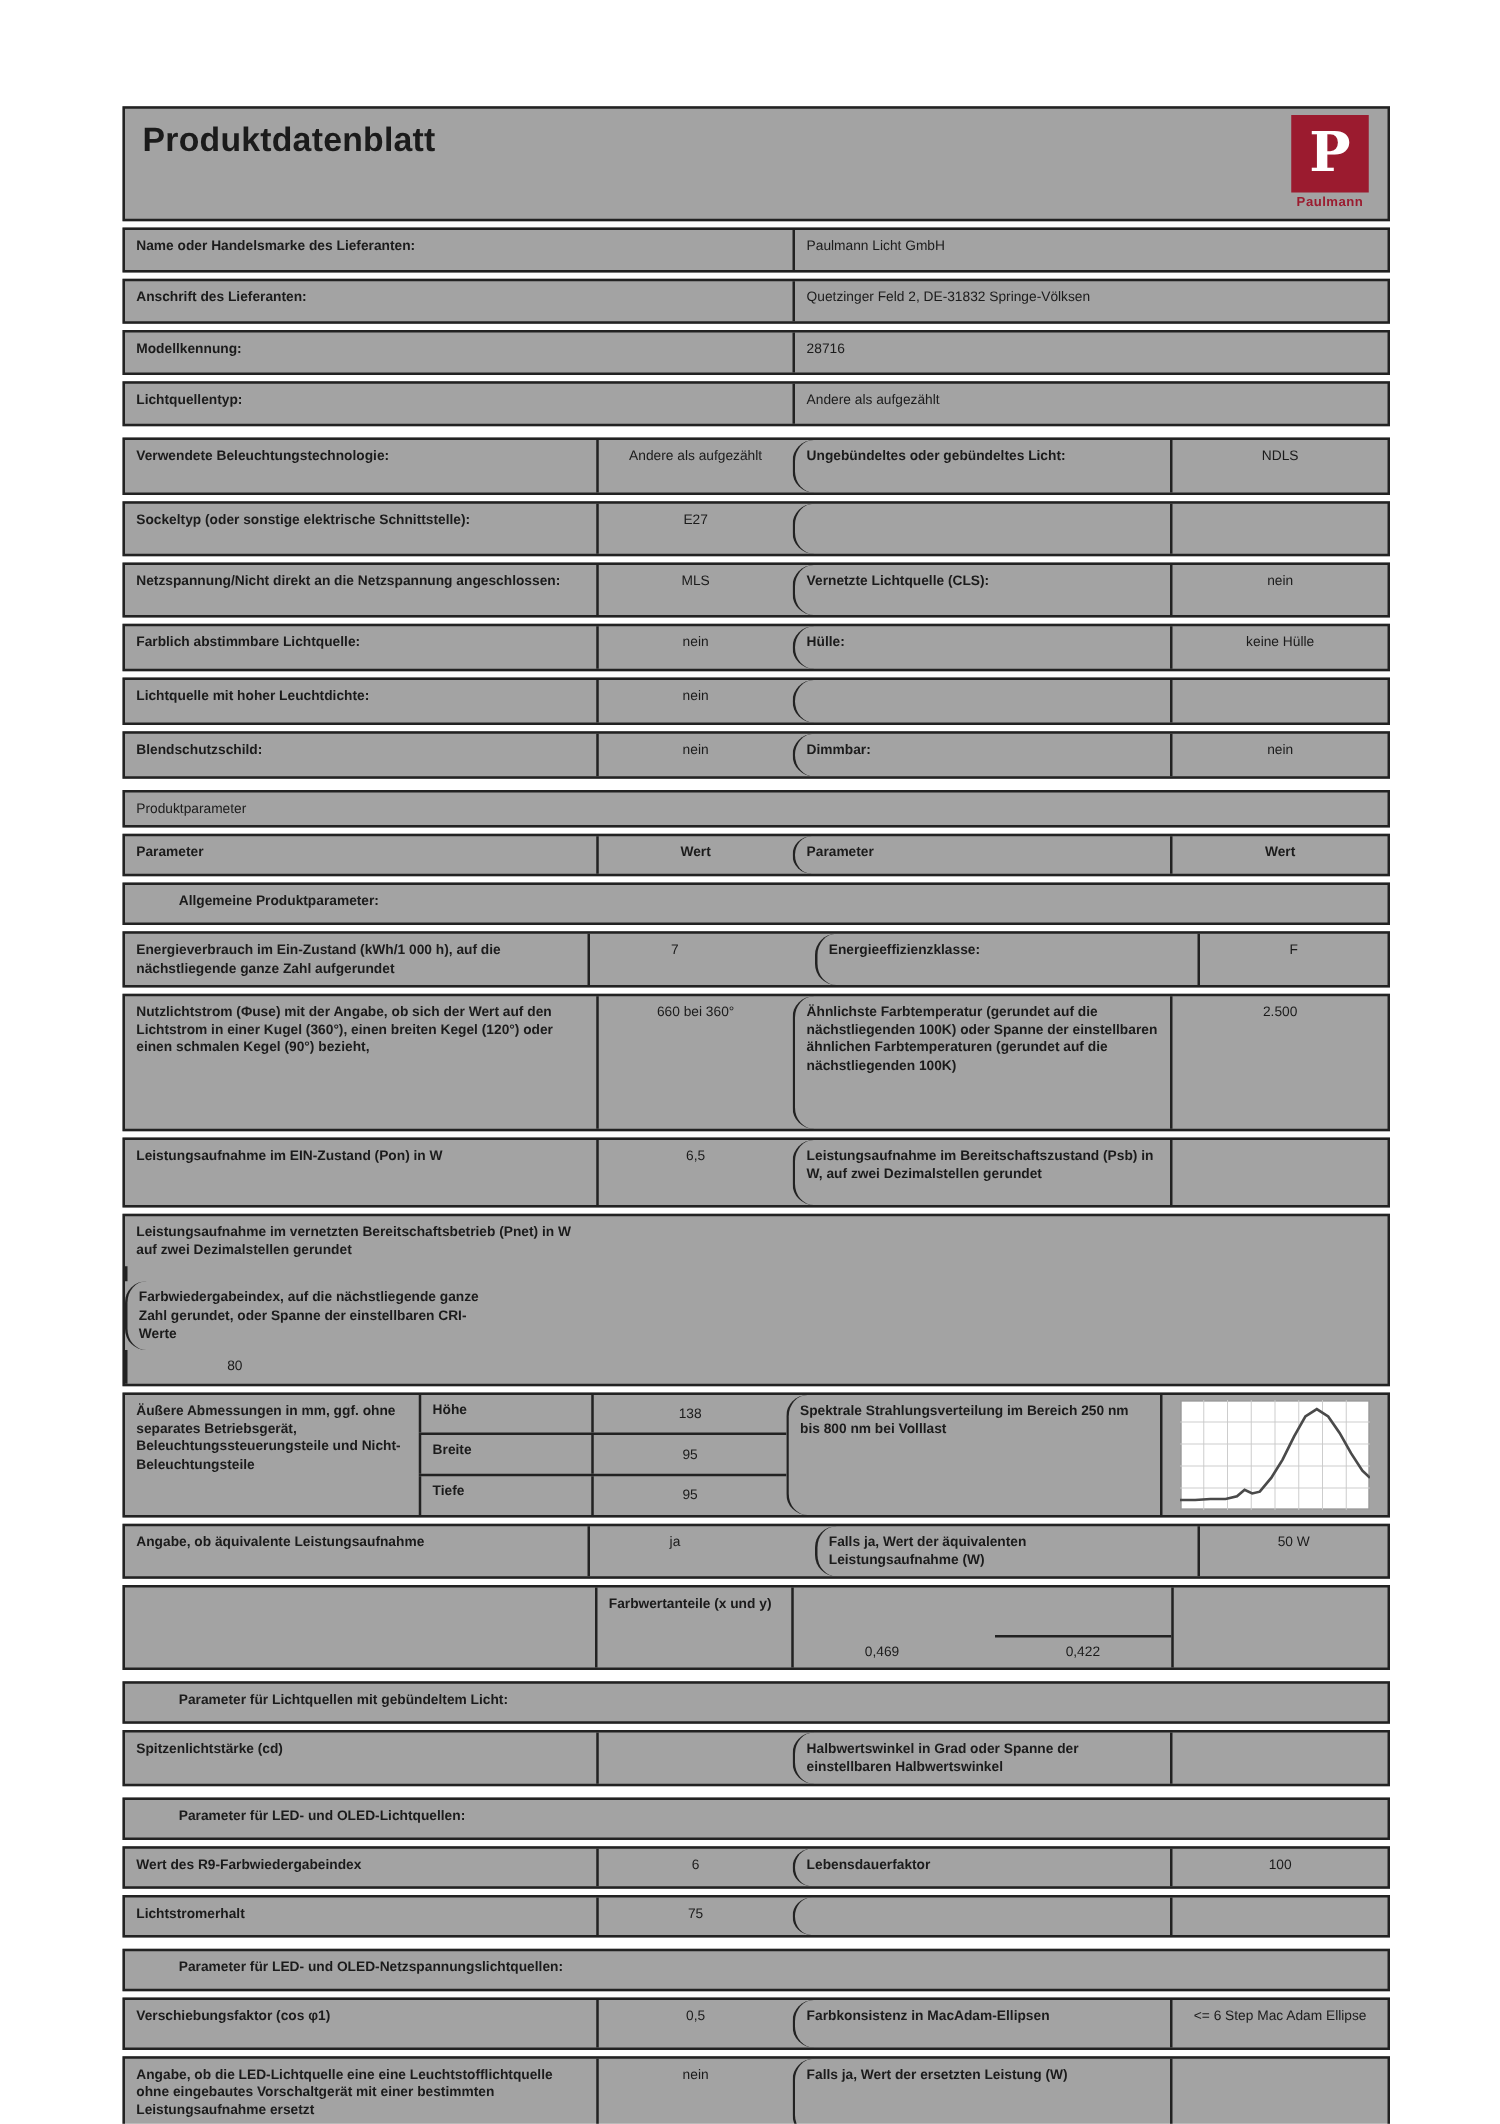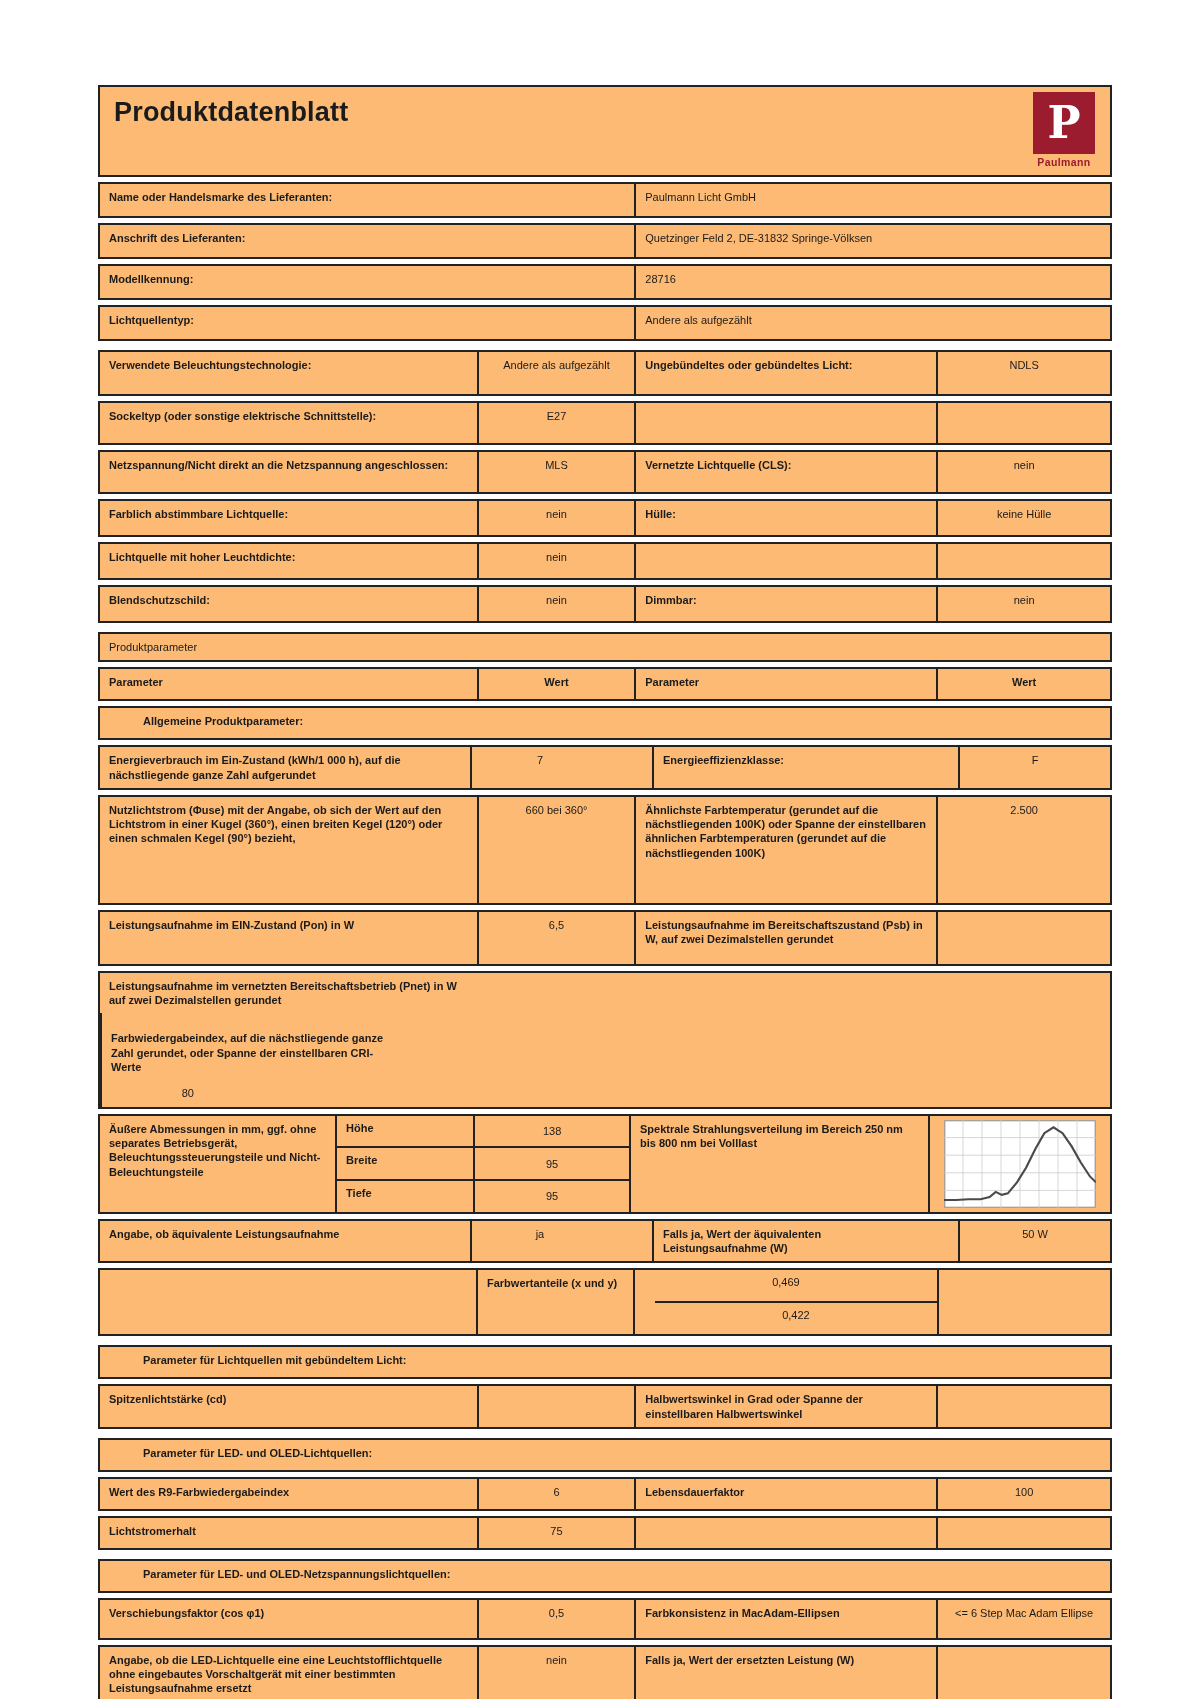--- a/index.html
+++ b/index.html
@@ -1,45 +1,45 @@
 <!DOCTYPE html>
 <html lang="de"><head>
 <meta charset="utf-8">
 <style>
   html,body{margin:0;padding:0;background:#ffffff;}
   body{width:1200px;height:1699px;position:relative;font-family:"Liberation Sans",sans-serif;color:#1b1b1b;}
   .doc{position:absolute;left:98px;top:85px;width:1014px;}
-  .r{display:flex;border:2px solid #222;margin-bottom:5px;background:#fdba74;box-sizing:border-box;align-items:stretch;}
+  .r{display:flex;border:2px solid #222;margin-bottom:5px;background:#a3a3a3;box-sizing:border-box;align-items:stretch;}
   .gap-lg{margin-top:9px;}
   .cell{padding:6px 9px;box-sizing:border-box;font-size:11px;line-height:1.3;}
   .bl{border-left:2px solid #222;}
   .lab{font-weight:bold;}
   .vc{text-align:center;}
   .c1{width:37.3%;}
   .c2{width:15.6%;}
-  .c3{width:29.9%;}
+  .c3{width:29.9%;border-radius:17px;}
   .c4{width:17.2%;}
   .cl{width:52.9%;}
   .cv{width:47.1%;}
   
   .title-block{min-height:92px;position:relative;padding:10px 14px;display:block;}
   .title{font-size:27px;font-weight:bold;letter-spacing:0.2px;}
   .logo{position:absolute;top:5px;right:10px;width:72px;text-align:center;}
   .logo-square{width:62px;height:62px;margin:0 auto;background:#9b1b2f;color:#fff;display:flex;align-items:center;justify-content:center;font-family:"DejaVu Serif",serif;font-weight:bold;font-size:44px;line-height:1;}
   .logo-brand{margin-top:2px;color:#9b1b2f;font-weight:bold;font-size:10.5px;letter-spacing:0.4px;}
   
   .sechead{font-weight:bold;width:100%;min-height:30px;padding-left:43px;}
   .plain-full{width:100%;min-height:26px;}
   .hdr .cell{font-weight:bold;}
   .subcol{display:flex;flex-direction:column;width:29.4%;}
   .subrow{display:flex;flex:1;}
   .subrow + .subrow{border-top:2px solid #222;}
   .subname{width:47%;padding:6px 9px;box-sizing:border-box;font-weight:bold;font-size:11px;border-left:2px solid #222;}
   .subval{width:53%;padding:6px 9px;box-sizing:border-box;font-size:11px;text-align:center;border-left:2px solid #222;display:flex;align-items:center;justify-content:center;}
-  .stackcol{display:flex;flex-direction:column;width:29.9%;border-left:2px solid #222;}
+  .stackcol{display:flex;width:29.9%;border-left:2px solid #222;align-items:flex-end;}
   .stackcell{flex:1;padding:6px 9px;font-size:11px;text-align:center;}
   .stackcell + .stackcell{border-top:2px solid #222;margin-left:20px;}
   .chart-cell{display:flex;align-items:center;justify-content:center;padding:4px;}
   .chart-cell svg{display:block;}
   
   .h36{min-height:36px;} .h44{min-height:44px;} .h46{min-height:46px;} .h38{min-height:38px;}
   .h34{min-height:34px;} .h40{min-height:40px;gap:44px;} .h56{min-height:56px;} .h72{min-height:72px;flex-direction:column;}
   .h96{min-height:96px;} .h68{min-height:68px;} .h66{min-height:66px;} .h42{min-height:42px;}
   .h110{min-height:110px;}
 </style>

